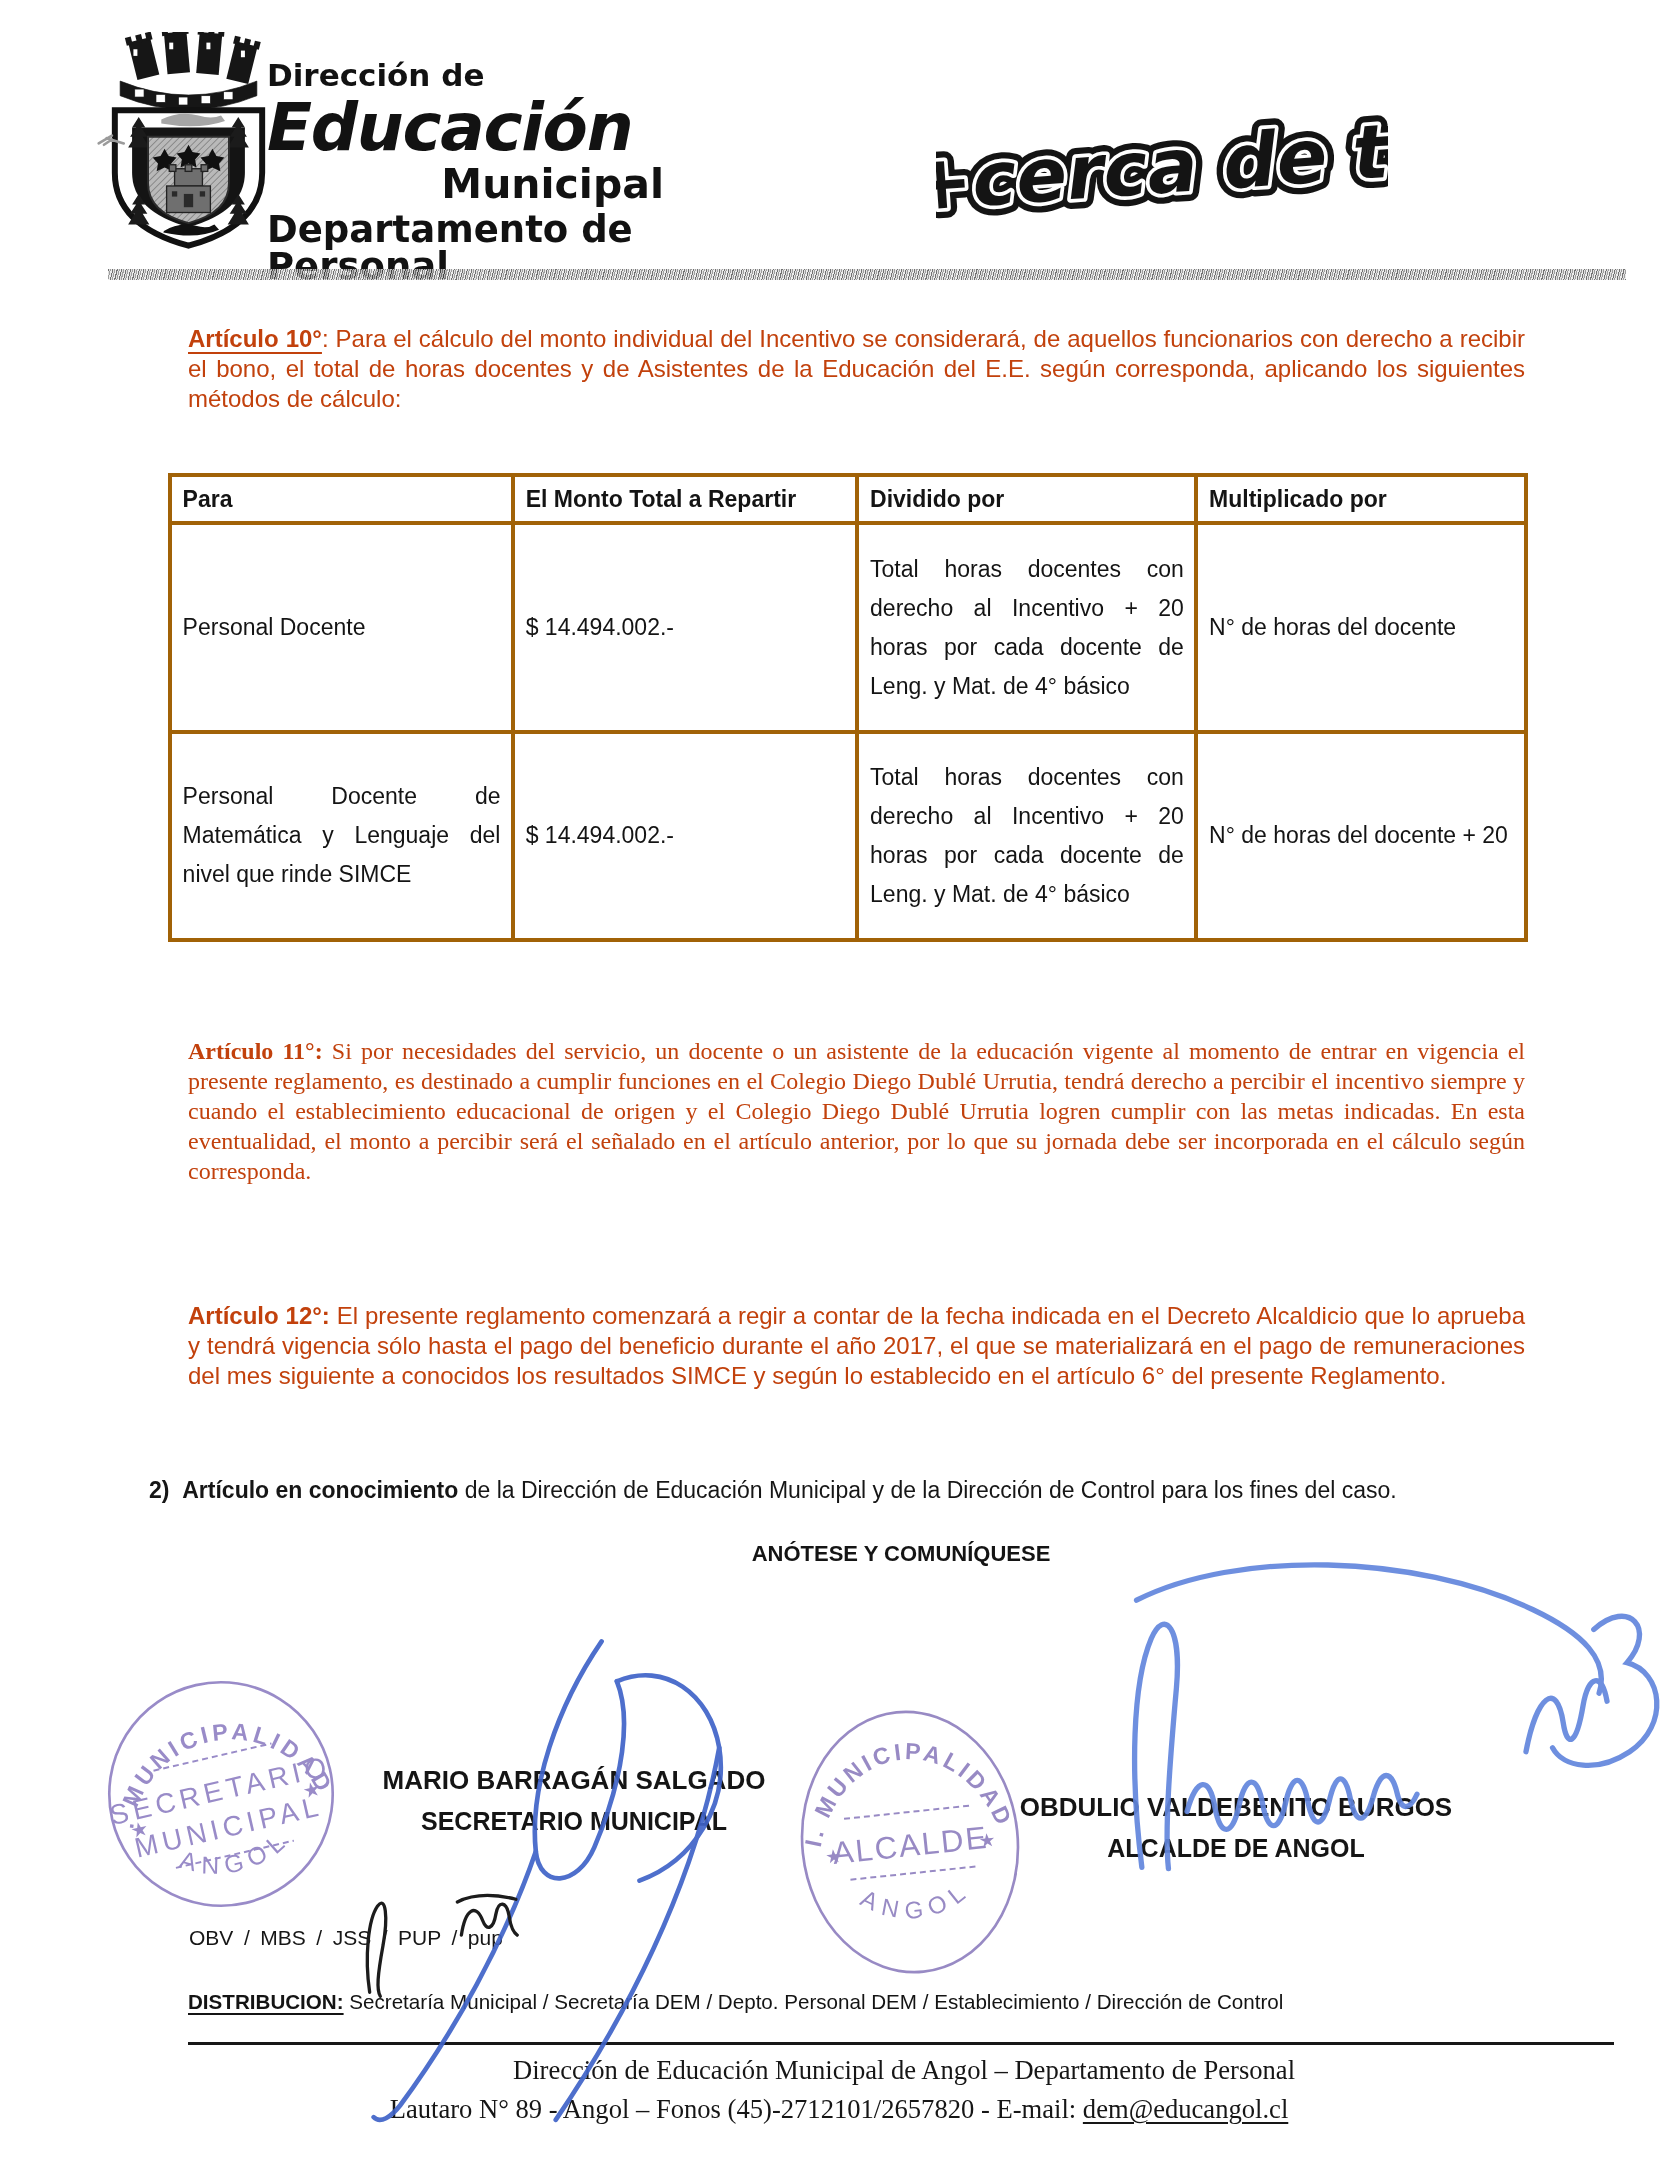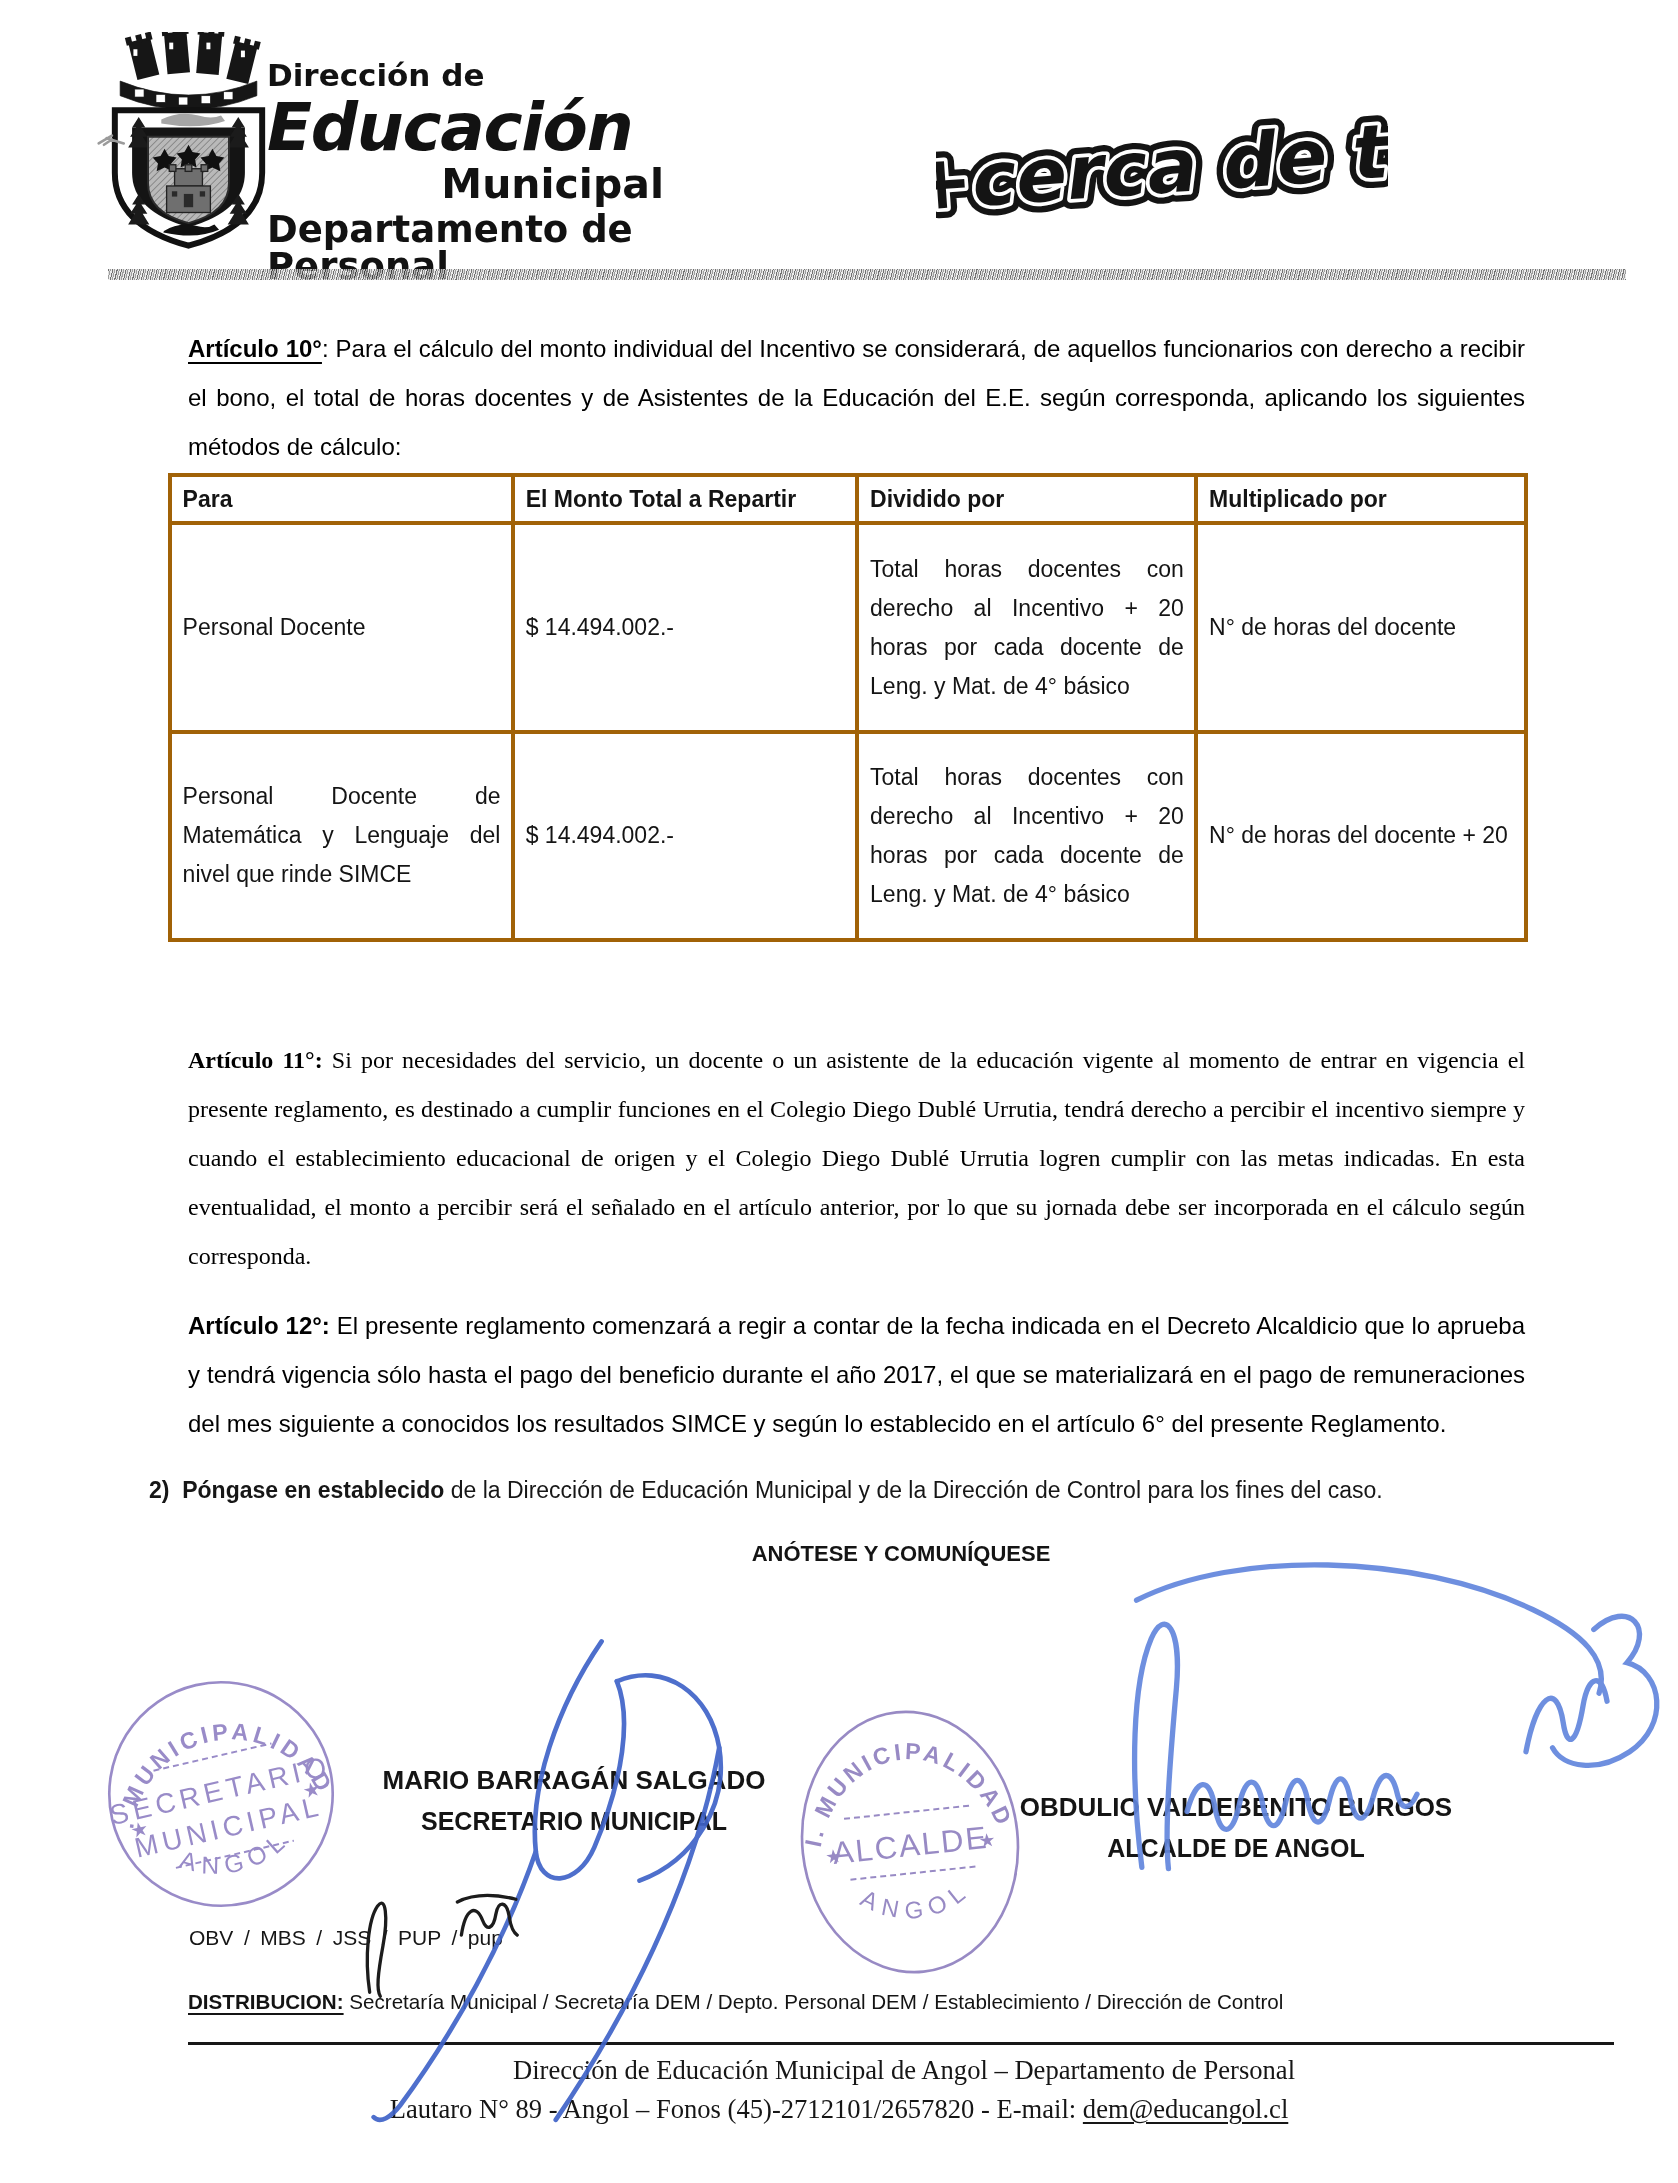--- a/index.html
+++ b/index.html
@@ -13,22 +13,22 @@
   .dept-l1{font-size:31px;margin-bottom:4px;}
   .dept-l2{font-size:66px;letter-spacing:-1.3px;margin-bottom:2.7px;font-style:italic;}
   .dept-l3{font-size:41px;text-align:right;width:397px;margin-bottom:6.6px;}
   .dept-l4{font-size:37px;}
   .slogan-svg{position:absolute;left:936px;top:93px;width:452px;height:153px;}
   .sep-band{position:absolute;left:108px;top:269px;width:1518px;height:10.6px;opacity:.8;
     background:repeating-linear-gradient(104deg,#4e4e4e 0 1px,#d9d9d9 1px 2px,#858585 2px 3px,#e8e8e8 3px 4.3px);}
   .pencil-mark{position:absolute;left:93px;top:121px;width:47px;height:33px;}
 
   
-  .para{position:absolute;left:188px;width:1337px;font-size:24px;line-height:49px;
-        text-align:justify;color:#000000;}
+  .para{position:absolute;left:188px;width:1337px;font-size:24px;line-height:30px;
+        text-align:justify;color:#c2410c;}
   .art-label{font-weight:bold;}
   .art-label.u{text-decoration:underline;text-decoration-thickness:2px;text-underline-offset:4.7px;}
   #para10{top:300px;}
   #para11{top:1012px;font-family:Liberation Serif, serif;}
   #para12{top:1277px;}
 
   
   .doc-table{position:absolute;left:168px;top:473px;width:1360px;border-collapse:collapse;
              table-layout:fixed;font-size:23px;color:#141414;border:3.3px solid #0e0e0e;}
   .doc-table th,.doc-table td{border:4px solid #a16207;padding:2.7px 10.6px;line-height:39px;
@@ -209,21 +209,21 @@
         <td class="cell-just">Total horas docentes con derecho al Incentivo + 20 horas por cada docente de Leng. y Mat. de 4° básico</td>
         <td>N° de horas del docente + 20</td>
       </tr>
     </tbody>
   </table>
 
   <p class="para" id="para11"><span class="art-label">Artículo 11°:</span><span> Si por necesidades del servicio, un docente o un asistente de la educación vigente al momento de entrar en vigencia el presente reglamento, es destinado a cumplir funciones en el Colegio Diego Dublé Urrutia, tendrá derecho a percibir el incentivo siempre y cuando el establecimiento educacional de origen y el Colegio Diego Dublé Urrutia logren cumplir con las metas indicadas. En esta eventualidad, el monto a percibir será el señalado en el artículo anterior, por lo que su jornada debe ser incorporada en el cálculo según corresponda.</span></p>
 
   <p class="para" id="para12"><span class="art-label">Artículo 12°:</span><span> El presente reglamento comenzará a regir a contar de la fecha indicada en el Decreto Alcaldicio que lo aprueba y tendrá vigencia sólo hasta el pago del beneficio durante el año 2017, el que se materializará en el pago de remuneraciones del mes siguiente a conocidos los resultados SIMCE y según lo establecido en el artículo 6° del presente Reglamento.</span></p>
 
-  <div class="item2"><b>2)</b>&nbsp;&nbsp;<b>Póngase en establecido</b><span> de la Dirección de Educación Municipal y de la Dirección de Control para los fines del caso.</span></div>
+  <div class="item2"><b>2)</b>&nbsp;&nbsp;<b>Artículo en conocimiento</b><span> de la Dirección de Educación Municipal y de la Dirección de Control para los fines del caso.</span></div>
 
   <div class="closing">ANÓTESE Y COMUNÍQUESE</div>
 
   <svg class="stamp" id="stamp-left" viewBox="0 0 382 382">
     <g stroke="#8b7cc1" fill="none">
       <circle cx="191" cy="191" r="168" stroke-width="4"></circle>
     </g>
     <g fill="#8b7cc1" font-family="Liberation Sans, sans-serif">
       <path id="ls-top" d="M 50,214 A 148,148 0 0 1 332,214" fill="none"></path>
       <text font-size="35" font-weight="bold" letter-spacing="6"><textPath href="#ls-top" startOffset="50%" text-anchor="middle">I. MUNICIPALIDAD</textPath></text>

